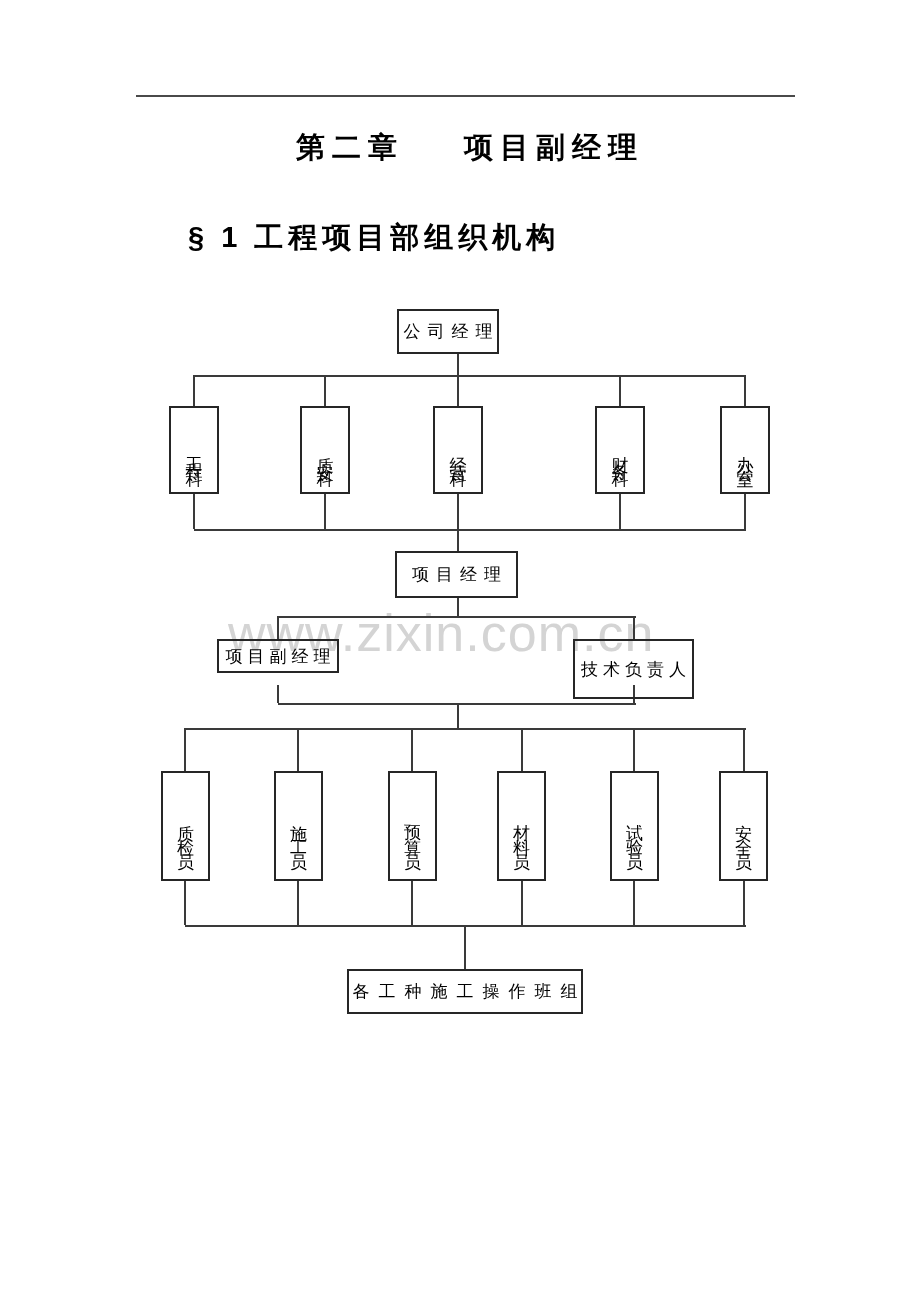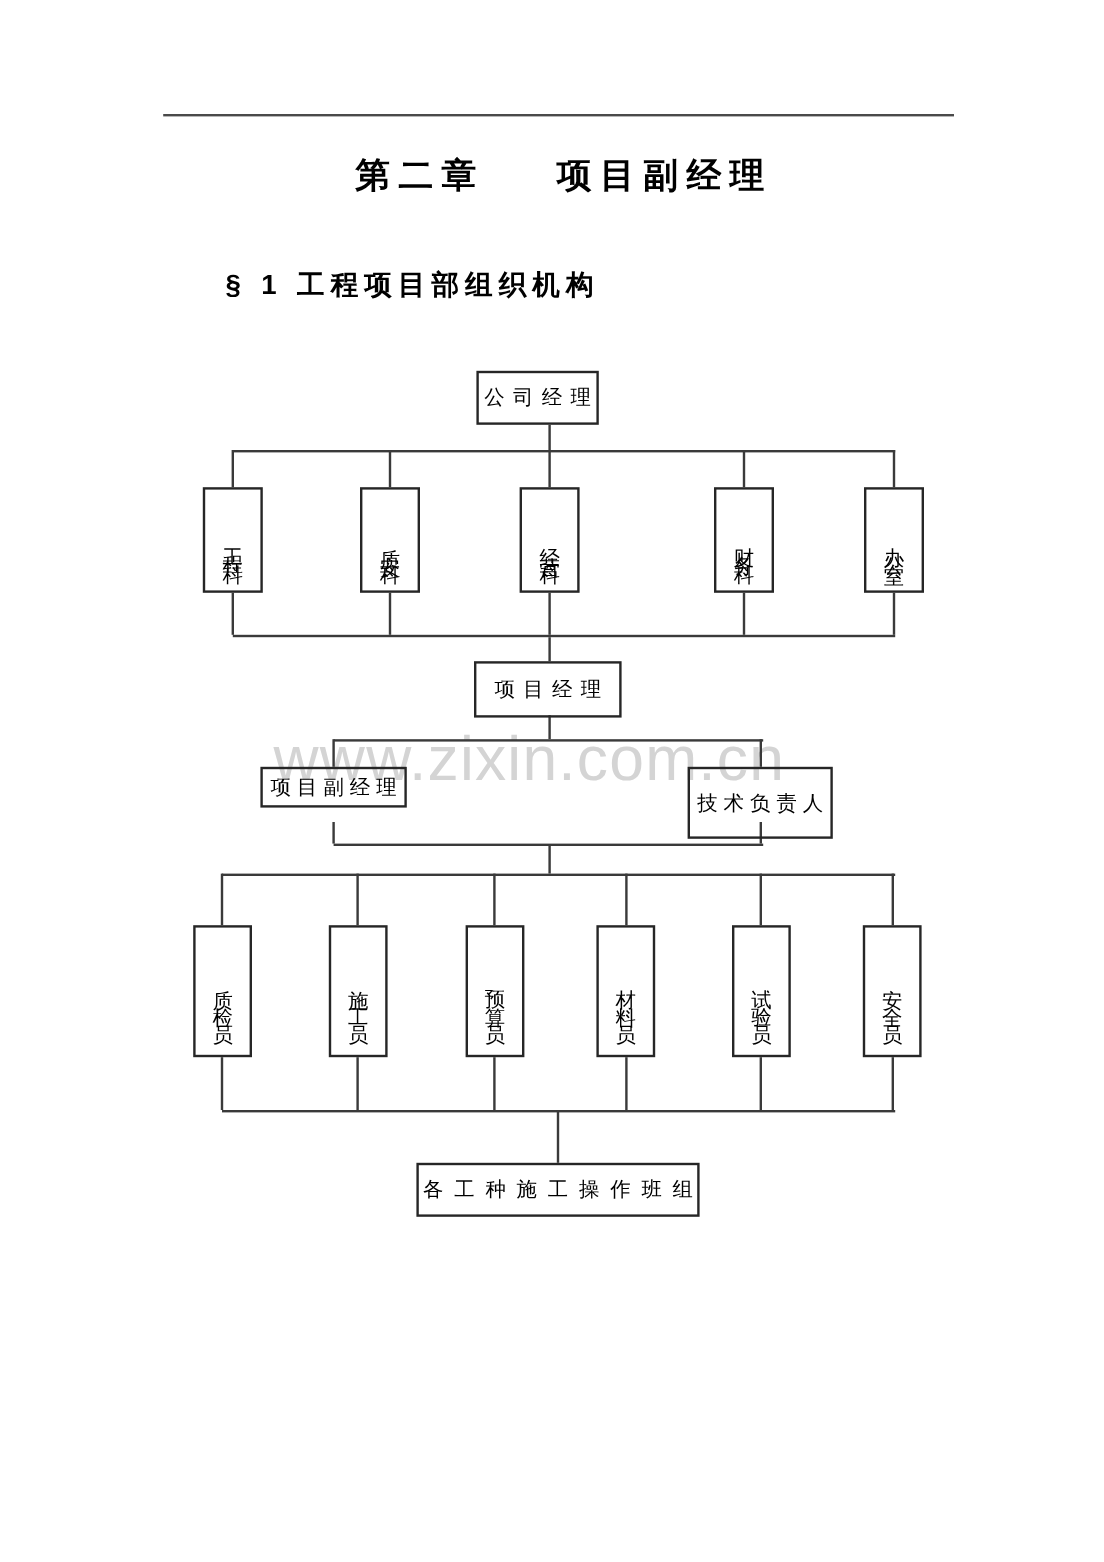--- a/index.html
+++ b/index.html
@@ -22,21 +22,21 @@
     text-align:center;
     font-family:"Liberation Sans","DejaVu Sans",sans-serif;
     font-weight:bold;font-size:29px;line-height:34px;
     z-index:4;white-space:nowrap;
   }
   .chapter-title .part{letter-spacing:7px;margin-left:20px;}
   .chapter-title .gap{display:inline-block;width:40px;}
   .section-heading{
     position:absolute;left:188px;top:223px;
     font-family:"Liberation Sans","DejaVu Sans",sans-serif;
-    font-weight:bold;font-size:23px;line-height:28px;
+    font-weight:bold;font-size:29px;line-height:28px;
     z-index:4;white-space:nowrap;
   }
   .section-heading .seg{display:inline-block;}
   .section-heading .sp{display:inline-block;width:17px;}
   .section-heading .zh{letter-spacing:5px;}
   
   .watermark{
     position:absolute;left:228px;top:603px;
     font-family:"Liberation Sans","DejaVu Sans",sans-serif;
     font-size:52px;line-height:60px;

